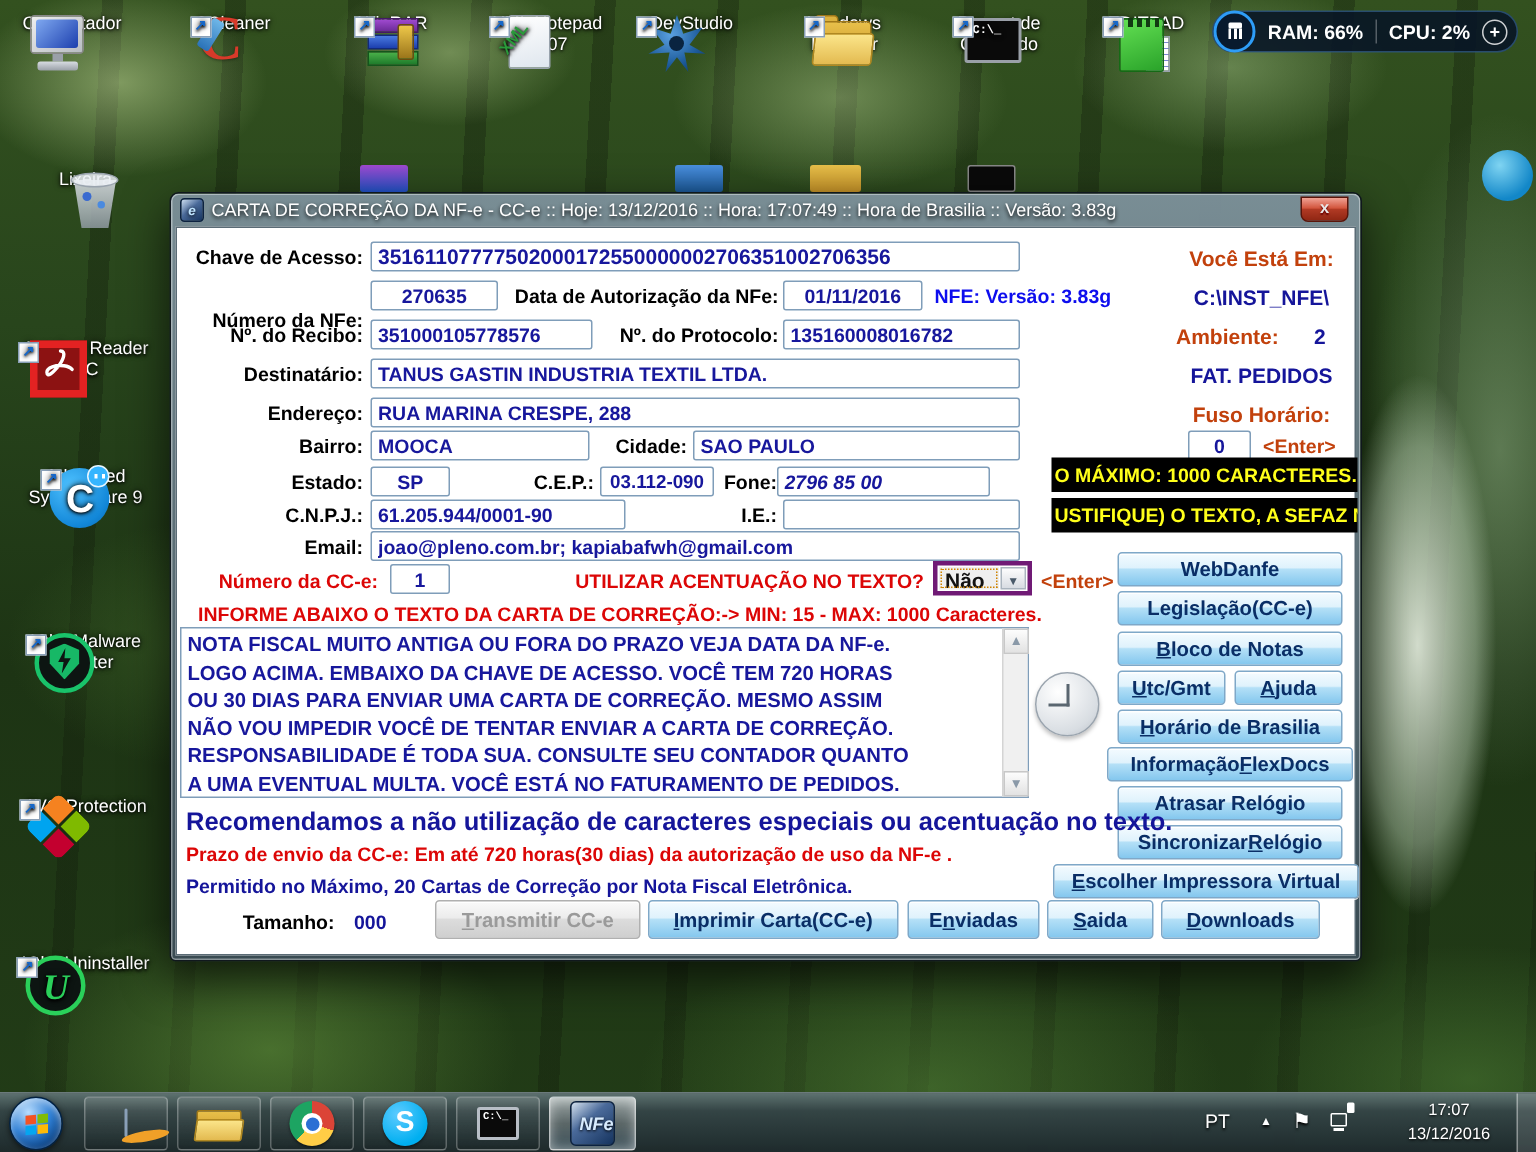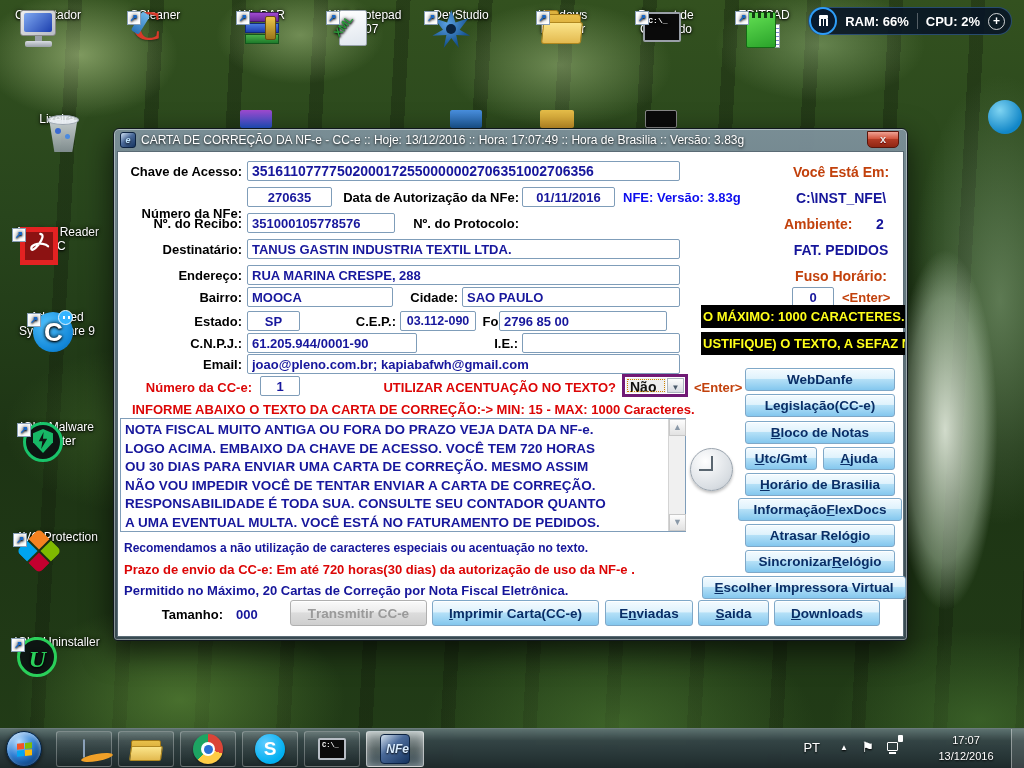--- a/index.html
+++ b/index.html
@@ -348,20 +348,21 @@
       <span class="lbl" style="left:4px;top:52px;width:120px;">Número da NFe:</span>
       <input class="inp center" style="left: 129px; top: 35px; width: 85px;" readonly="" value="270635">
       <span class="lbl" style="left:219px;top:36px;width:182px;">Data de Autorização da NFe:</span>
       <input class="inp center" style="left: 404px; top: 35px; width: 93px;" readonly="" value="01/11/2016">
       <span class="bluetxt" style="left:505px;top:36px;">NFE: Versão: 3.83g</span>
       <span class="navytxt" style="left:660px;top:36px;width:126px;text-align:center;">C:\INST_NFE\</span>
 
       <span class="lbl" style="left:4px;top:62px;width:120px;">Nº. do Recibo:</span>
       <input class="inp" style="left: 129px; top: 61px; width: 148px;" readonly="" value="351000105778576">
       <span class="lbl" style="left:282px;top:62px;width:119px;">Nº. do Protocolo:</span>
+      <input class="inp" style="left: 404px; top: 61px; width: 158px;" readonly="" value="135160008016782">
       <span class="blktxt" style="left:666px;top:62px;">Ambiente:</span>
       <span class="navytxt" style="left:758px;top:62px;">2</span>
 
       <span class="lbl" style="left:4px;top:88px;width:120px;">Destinatário:</span>
       <input class="inp" style="left: 129px; top: 87px; width: 433px;" readonly="" value="TANUS GASTIN INDUSTRIA TEXTIL LTDA.">
       <span class="navytxt" style="left:660px;top:88px;width:126px;text-align:center;">FAT. PEDIDOS</span>
 
       <span class="lbl" style="left:4px;top:114px;width:120px;">Endereço:</span>
       <input class="inp" style="left: 129px; top: 113px; width: 433px;" readonly="" value="RUA MARINA CRESPE, 288">
       <span class="blktxt" style="left:660px;top:114px;width:126px;text-align:center;">Fuso Horário:</span>
@@ -371,21 +372,21 @@
       <span class="lbl" style="left:280px;top:136px;width:60px;">Cidade:</span>
       <input class="inp" style="left: 344px; top: 135px; width: 218px;" readonly="" value="SAO PAULO">
       <input class="inp center" style="left: 674px; top: 135px; width: 42px;" readonly="" value="0">
       <span class="blktxt" style="left:724px;top:136px;font-size:13px;">&lt;Enter&gt;</span>
 
       <span class="lbl" style="left:4px;top:160px;width:120px;">Estado:</span>
       <input class="inp center" style="left: 129px; top: 159px; width: 53px;" readonly="" value="SP">
       <span class="lbl" style="left:190px;top:160px;width:88px;">C.E.P.:</span>
       <input class="inp center" style="left: 282px; top: 159px; width: 76px; font-size: 12.5px;" readonly="" value="03.112-090">
       <span class="lbl" style="left:360px;top:160px;width:40px;">Fone:</span>
-      <input class="inp" style="left: 381px; top: 159px; width: 168px;" readonly="" value="2796 85 00">
+      <input class="inp" style="left: 400px; top: 159px; width: 142px; font-style: italic;" readonly="" value="2796 85 00">
 
       <div class="banner" style="top:153px;">O MÁXIMO: 1000 CARACTERES.</div>
       <div class="banner" style="top:180px;">USTIFIQUE) O TEXTO, A SEFAZ N</div>
 
       <span class="lbl" style="left:4px;top:182px;width:120px;">C.N.P.J.:</span>
       <input class="inp" style="left: 129px; top: 181px; width: 170px;" readonly="" value="61.205.944/0001-90">
       <span class="lbl" style="left:330px;top:182px;width:70px;">I.E.:</span>
       <input class="inp" style="left: 404px; top: 181px; width: 158px;" readonly="" value="">
 
       <span class="lbl" style="left:4px;top:203px;width:120px;">Email:</span>
@@ -424,21 +425,21 @@
       <div class="sbtn" style="left:627px;top:242px;width:150px;">Legislação(CC-e)</div>
       <div class="sbtn" style="left:627px;top:269px;width:150px;"><u>B</u>loco de Notas</div>
       <div class="sbtn" style="left:627px;top:295px;width:72px;"><u>U</u>tc/Gmt</div>
       <div class="sbtn" style="left:705px;top:295px;width:72px;"><u>A</u>juda</div>
       <div class="sbtn" style="left:627px;top:321px;width:150px;"><u>H</u>orário de Brasilia</div>
       <div class="sbtn" style="left:620px;top:346px;width:164px;">Informação <u>F</u>lexDocs</div>
       <div class="sbtn" style="left:627px;top:372px;width:150px;align-items:center;">Atrasar Reló<u>g</u>io</div>
       <div class="sbtn" style="left:627px;top:398px;width:150px;">Sincronizar <u>R</u>elógio</div>
       <div class="sbtn" style="left:584px;top:424px;width:204px;"><u>E</u>scolher Impressora Virtual</div>
 
-      <span class="navytxt" style="left:6px;top:386px;font-size:12px;">Recomendamos a não utilização de caracteres especiais ou acentuação no texto.</span>
+      <span class="navytxt" style="left:6px;top:386px;font-size:17px;">Recomendamos a não utilização de caracteres especiais ou acentuação no texto.</span>
       <span class="redlbl" style="left:6px;top:408px;">Prazo de envio da CC-e: Em até 720 horas(30 dias) da autorização de uso da NF-e .</span>
       <span class="navytxt" style="left:6px;top:429px;font-size:13px;">Permitido no Máximo, 20 Cartas de Correção por Nota Fiscal Eletrônica.</span>
 
       <span class="blktxtlbl lbl" style="left:30px;top:453px;width:75px;font-size:13px;">Tamanho:</span>
       <span class="navytxt" style="left:118px;top:453px;font-size:13px;">000</span>
       <div class="sbtn disabled" style="left:172px;top:448px;width:137px;height:26px;"><u>T</u>ransmitir CC-e</div>
       <div class="sbtn" style="left:314px;top:448px;width:167px;height:26px;"><u>I</u>mprimir Carta(CC-e)</div>
       <div class="sbtn" style="left:487px;top:448px;width:88px;height:26px;">E<u>n</u>viadas</div>
       <div class="sbtn" style="left:580px;top:448px;width:71px;height:26px;"><u>S</u>aida</div>
       <div class="sbtn" style="left:656px;top:448px;width:106px;height:26px;"><u>D</u>ownloads</div>

